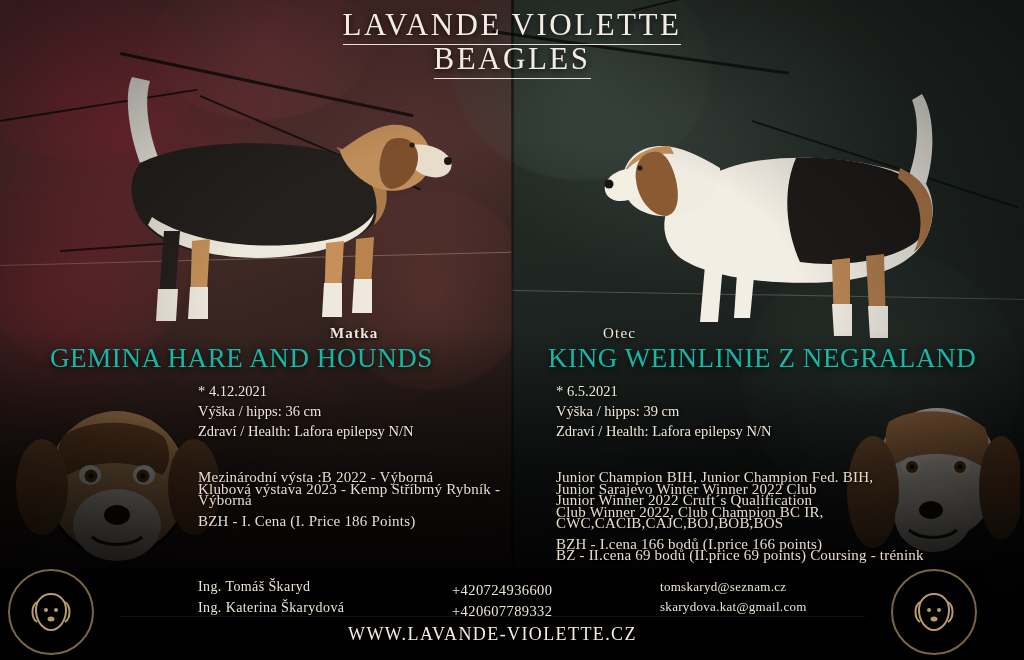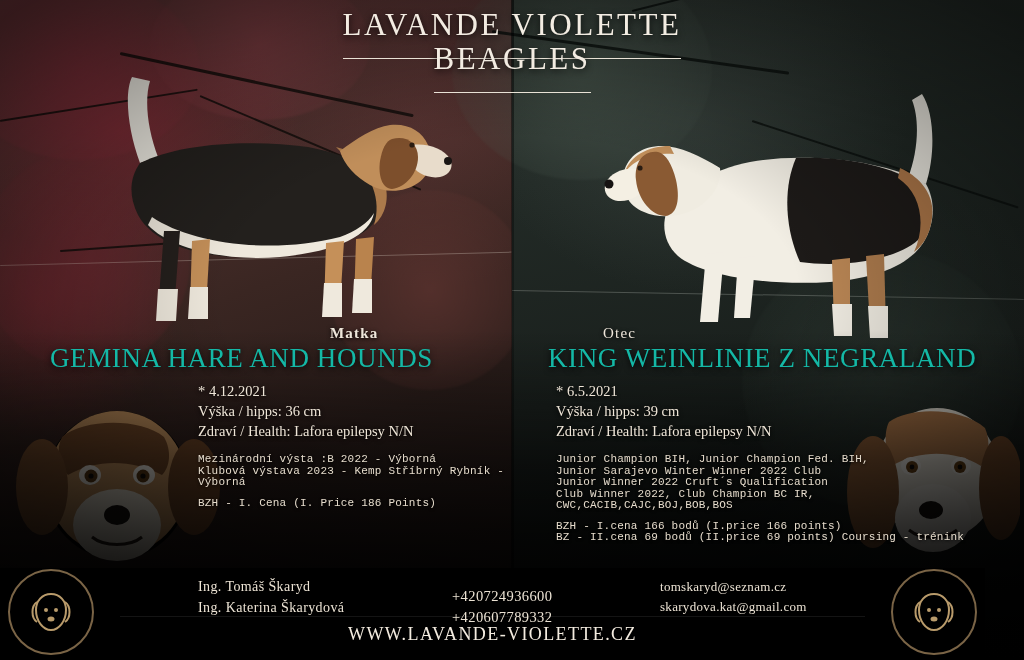--- a/index.html
+++ b/index.html
@@ -91,21 +91,21 @@
     font-family: "Liberation Serif", serif;
     color: #f3ece2;
     font-size: 31px;
     letter-spacing: 2.5px;
     line-height: 34px;
     font-weight: 400;
     text-shadow: 0 2px 7px rgba(0,0,0,.85);
   }
   .title-line span.u {
     border-bottom: 1px solid #e9e2d6;
-    padding-bottom: 16px;
+    padding-bottom: 2px;
   }
 
   
   .dog {
     position: absolute;
     filter: blur(.2px);
   }
 
   
   #dog-left { left: 40px; top: 35px; width: 420px; height: 300px; }
@@ -140,23 +140,23 @@
   }
   .facts {
     margin-top: 7px;
     font-family: "Liberation Serif", serif;
     font-size: 14.5px;
     line-height: 20px;
     color: #efe6d8;
     text-shadow: 0 1px 4px #000;
   }
   .awards {
-    margin-top: 13px;
-    font-family: Liberation Mono, monospace;
-    font-size: 11px;
+    margin-top: 31px;
+    font-family: Liberation Serif, serif;
+    font-size: 15px;
     line-height: 11.5px;
     color: #e6dccc;
     text-shadow: 0 1px 3px #000;
     letter-spacing: .2px;
   }
   .awards .gap { display: block; height: 9px; }
 
   #parent-left { left: 50px; top: 325px; width: 470px; text-align: left; }
   #parent-left .role { margin-left: 280px; font-weight: bold; }
   #parent-left .facts, #parent-left .awards { margin-left: 148px; }
@@ -180,21 +180,21 @@
     top: 8px;
     font-family: "Liberation Serif", serif;
     font-size: 14px;
     line-height: 21px;
     color: #ece3d4;
     letter-spacing: .4px;
   }
   .phones {
     position: absolute;
     left: 452px;
-    top: 18px;
+    top: 12px;
     font-family: "Liberation Serif", serif;
     font-size: 14.5px;
     line-height: 21px;
     color: #ece3d4;
     letter-spacing: .4px;
   }
   .emails {
     position: absolute;
     left: 660px;
     top: 9px;

